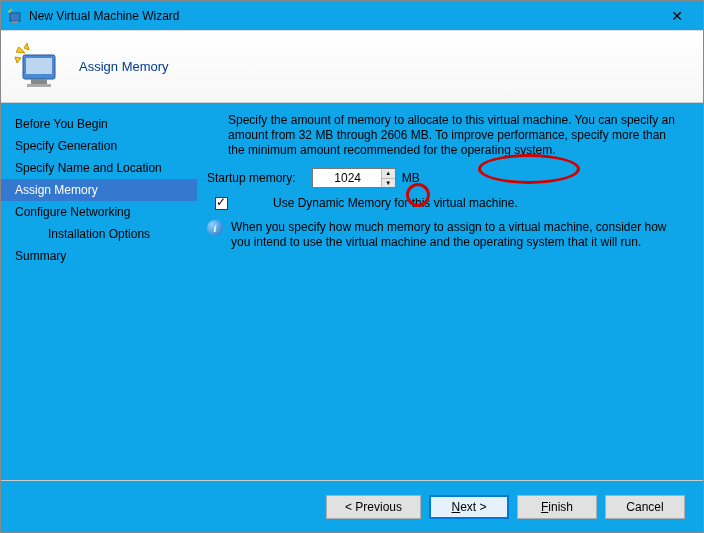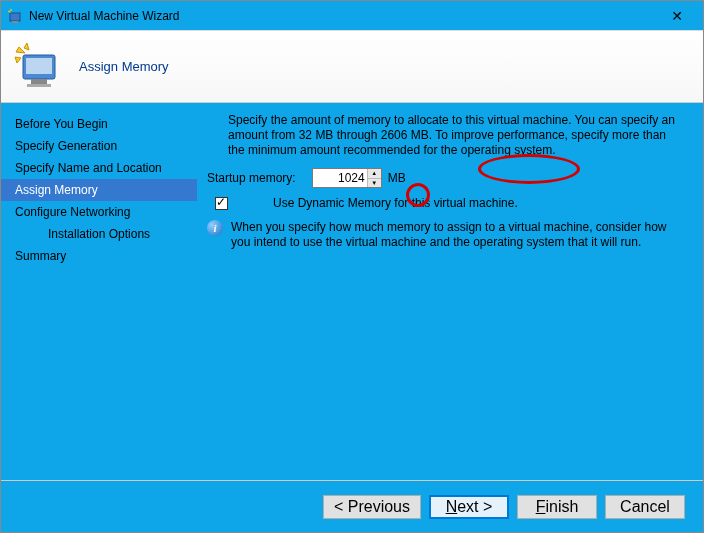--- a/index.html
+++ b/index.html
@@ -15,36 +15,36 @@
   .header-title { font-size: 13px; color:#003a8f; }
   .body { flex:1; display:flex; }
   .sidebar { width: 196px; padding: 10px 0; }
   .step { font-size: 12px; color:#000; padding: 4px 14px; cursor: default; white-space: nowrap; }
   .step.sub { padding-left: 47px; }
   .step.active { background:#3478d0; color:#fff; }
   .content { flex:1; padding: 10px 18px 10px 10px; font-size: 12px; color:#000; position:relative; }
   .para { margin-bottom: 10px; line-height: 1.25; margin-left: 21px; }
   .row { display:flex; align-items:center; margin-bottom: 6px; }
   .row label { margin-right: 16px; }
-  .mem-input { width: 70px; height: 20px; border: 1px solid #7a7a7a; text-align:right; padding: 1px 16px 1px 4px; font-size:12px; position:relative; }
+  .mem-input { width: 84px; height: 20px; border: 1px solid #7a7a7a; text-align:center; padding: 1px 16px 1px 4px; font-size:12px; position:relative; }
   .spinner-wrap { position:relative; display:inline-block; }
   .spinner { position:absolute; right:1px; top:1px; width:14px; height:18px; display:flex; flex-direction:column; }
   .spinner div { flex:1; font-size:6px; line-height:8px; text-align:center; background:#e8e8e8; border-left:1px solid #bbb; cursor:default; }
   .spinner div:first-child { border-bottom:1px solid #bbb; }
   .unit { margin-left: 6px; }
   .chk { display:flex; align-items:flex-end; margin: 8px 0 10px 8px; gap: 39px; }
   .chk-box { width:13px; height:13px; border:1px solid #333; margin-right:6px; position:relative; background:#fff; }
   .chk-box::after { content:"✓"; position:absolute; top:-3px; left:0; font-size:12px; color:#000; }
   .info { display:flex; align-items:flex-start; gap:8px; margin-top:6px;}
   .info-icon { width:16px; height:16px; border-radius:50%; background:radial-gradient(circle at 30% 30%, #8fd0ff, #1a6fc8); color:#fff; font-size:11px; font-weight:bold; font-style:italic; font-family:Georgia,serif; display:flex; align-items:center; justify-content:center; flex-shrink:0; }
   .info-text { flex:1; line-height:1.25; }
   .circle1 { position:absolute; border:3px solid #d40000; border-radius:50%; width:102px; height:30px; left:281px; top:51px; pointer-events:none; }
   .circle2 { position:absolute; border:3px solid #d40000; border-radius:50%; width:24px; height:24px; left:209px; top:80px; pointer-events:none; }
   .footer { height:52px; border-top:1px solid #ccc; display:flex; align-items:center; justify-content:flex-end; padding: 0 18px; gap:8px; }
-  .btn { min-width:80px; height:24px; font-size:16px; background:#e1e1e1; border:1px solid #adadad; cursor:default; display:flex; align-items:center; justify-content:center; padding:0 10px; }
+  .btn { min-width:80px; height:24px; font-size:12px; background:#e1e1e1; border:1px solid #adadad; cursor:default; display:flex; align-items:center; justify-content:center; padding:0 18px; }
   .btn.default { border:2px solid #0078d7; background:#e5f1fb; }
   .btn .ul { text-decoration: underline; }
 </style>
 </head>
 <body>
 
 <div class="window">
   <div class="titlebar">
     <span class="titlebar-icon">
       <svg viewBox="0 0 16 16">

